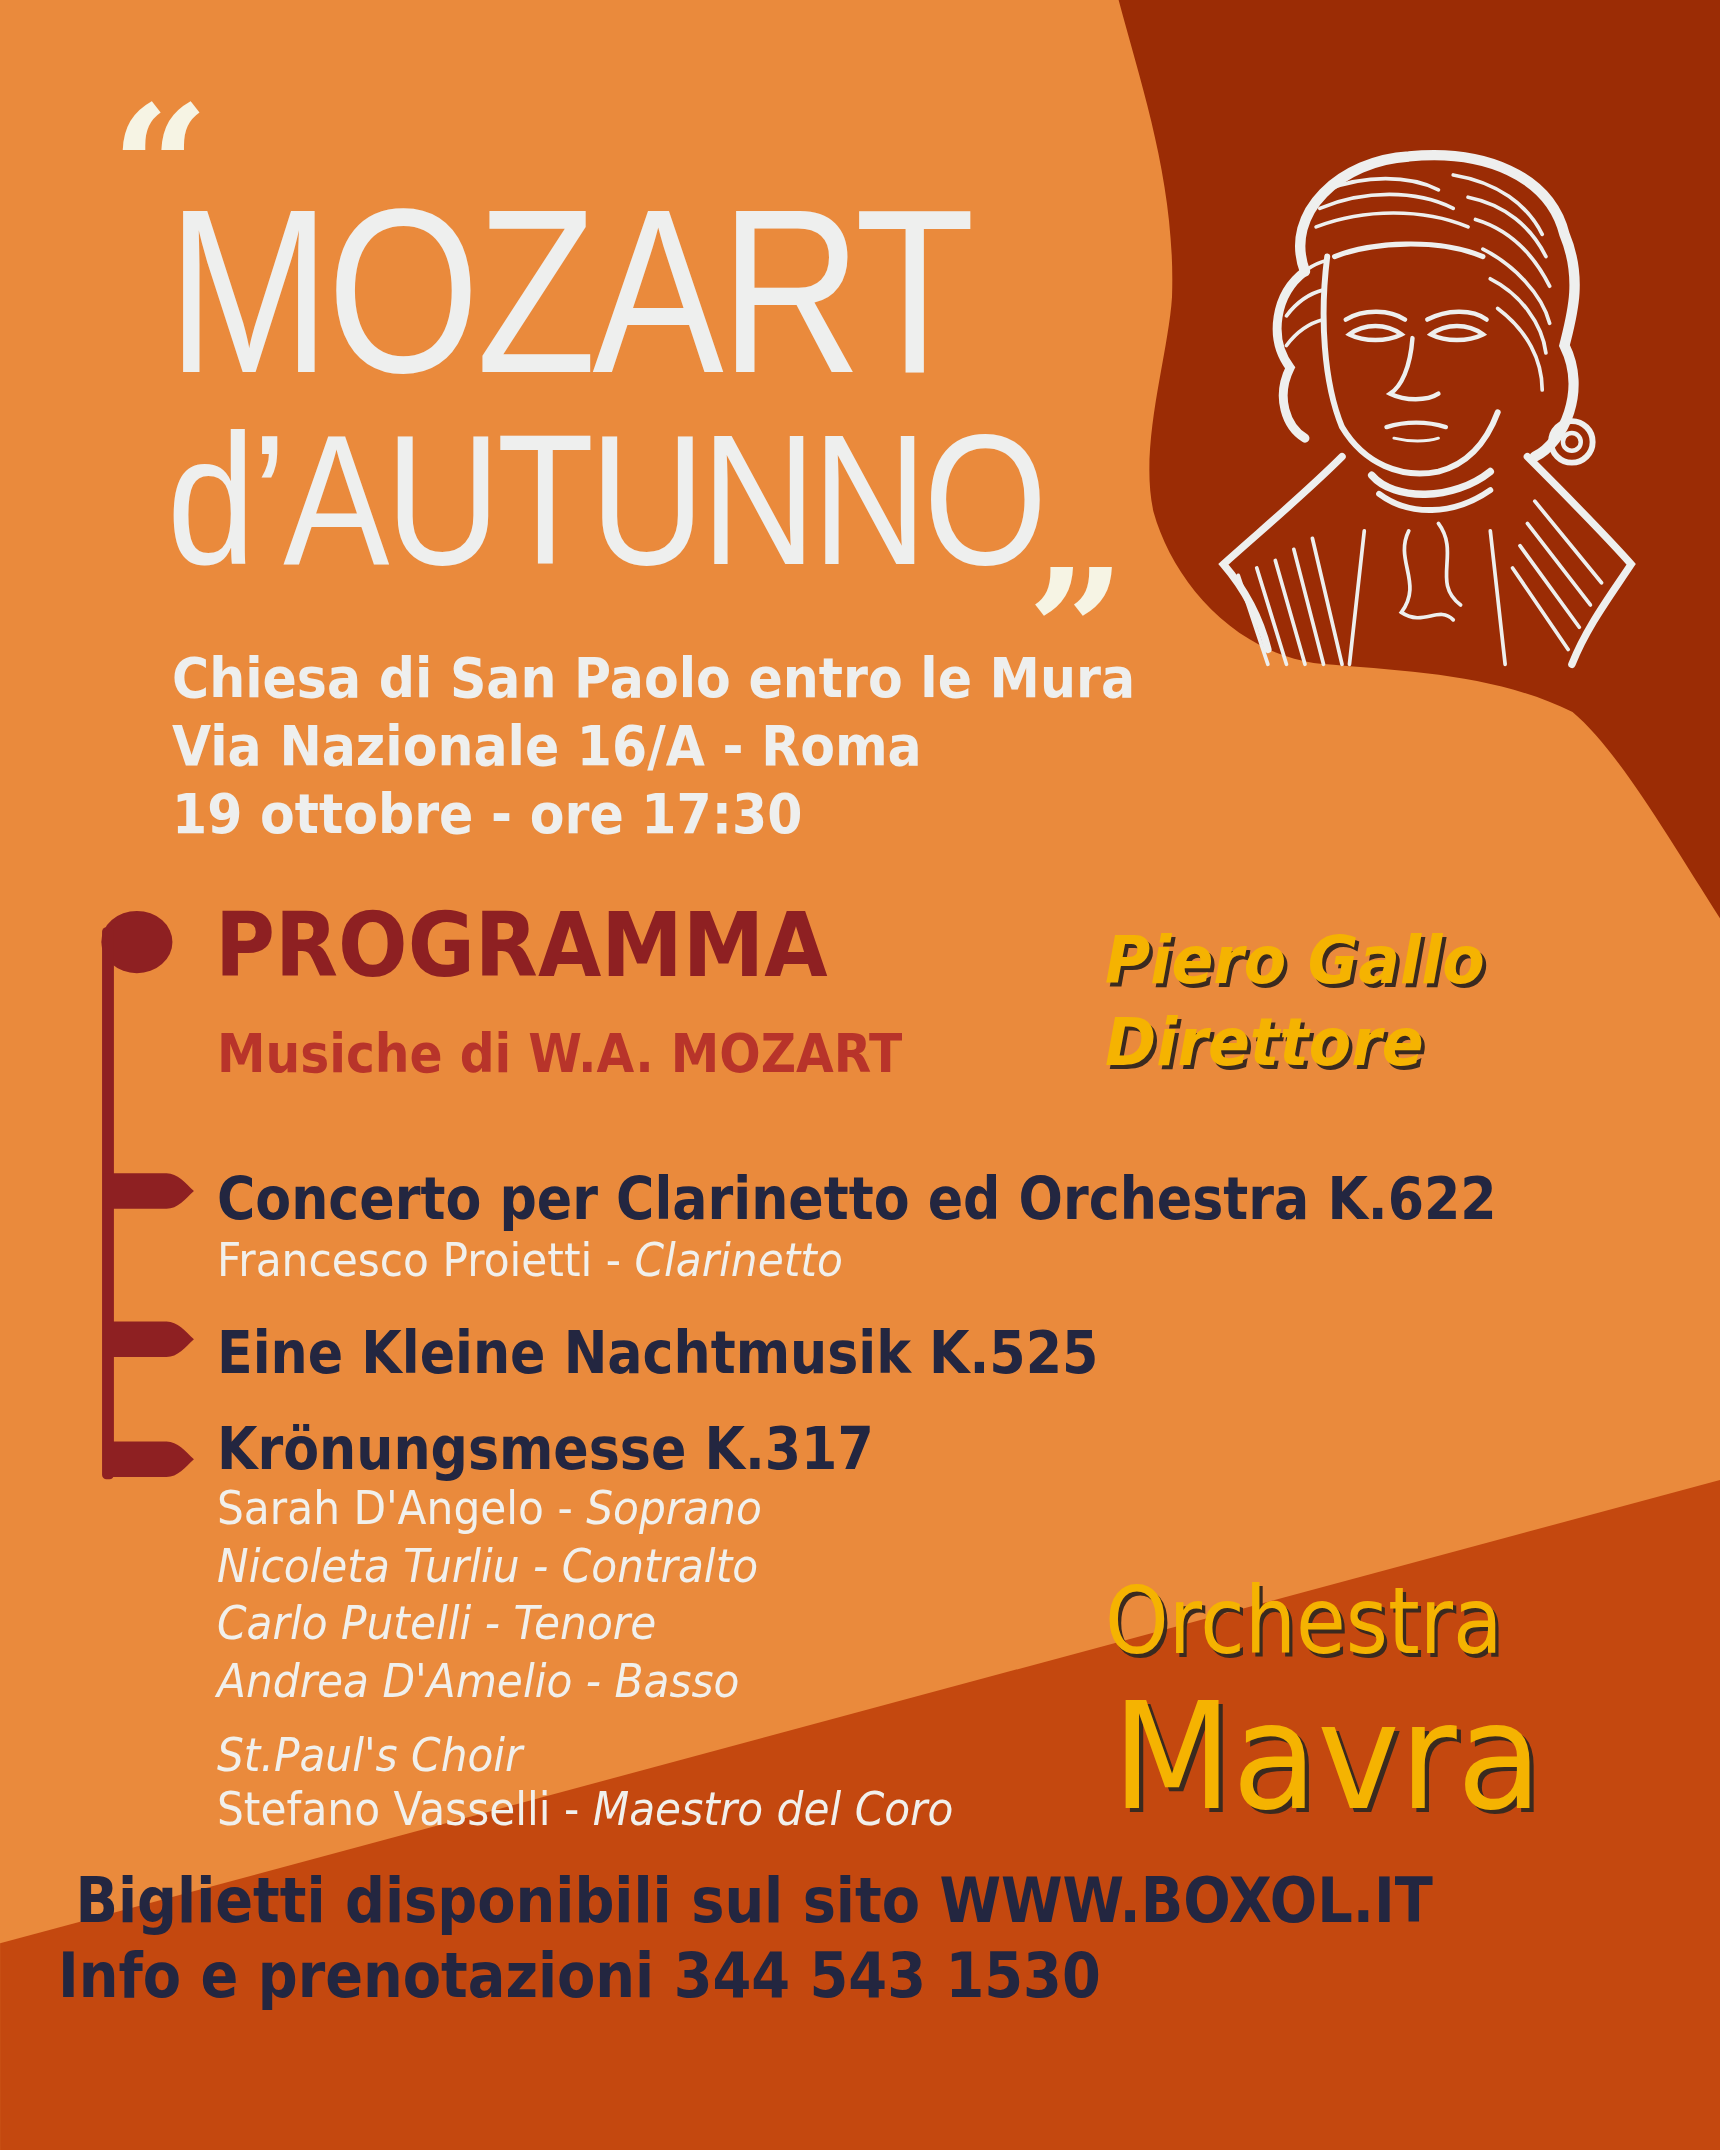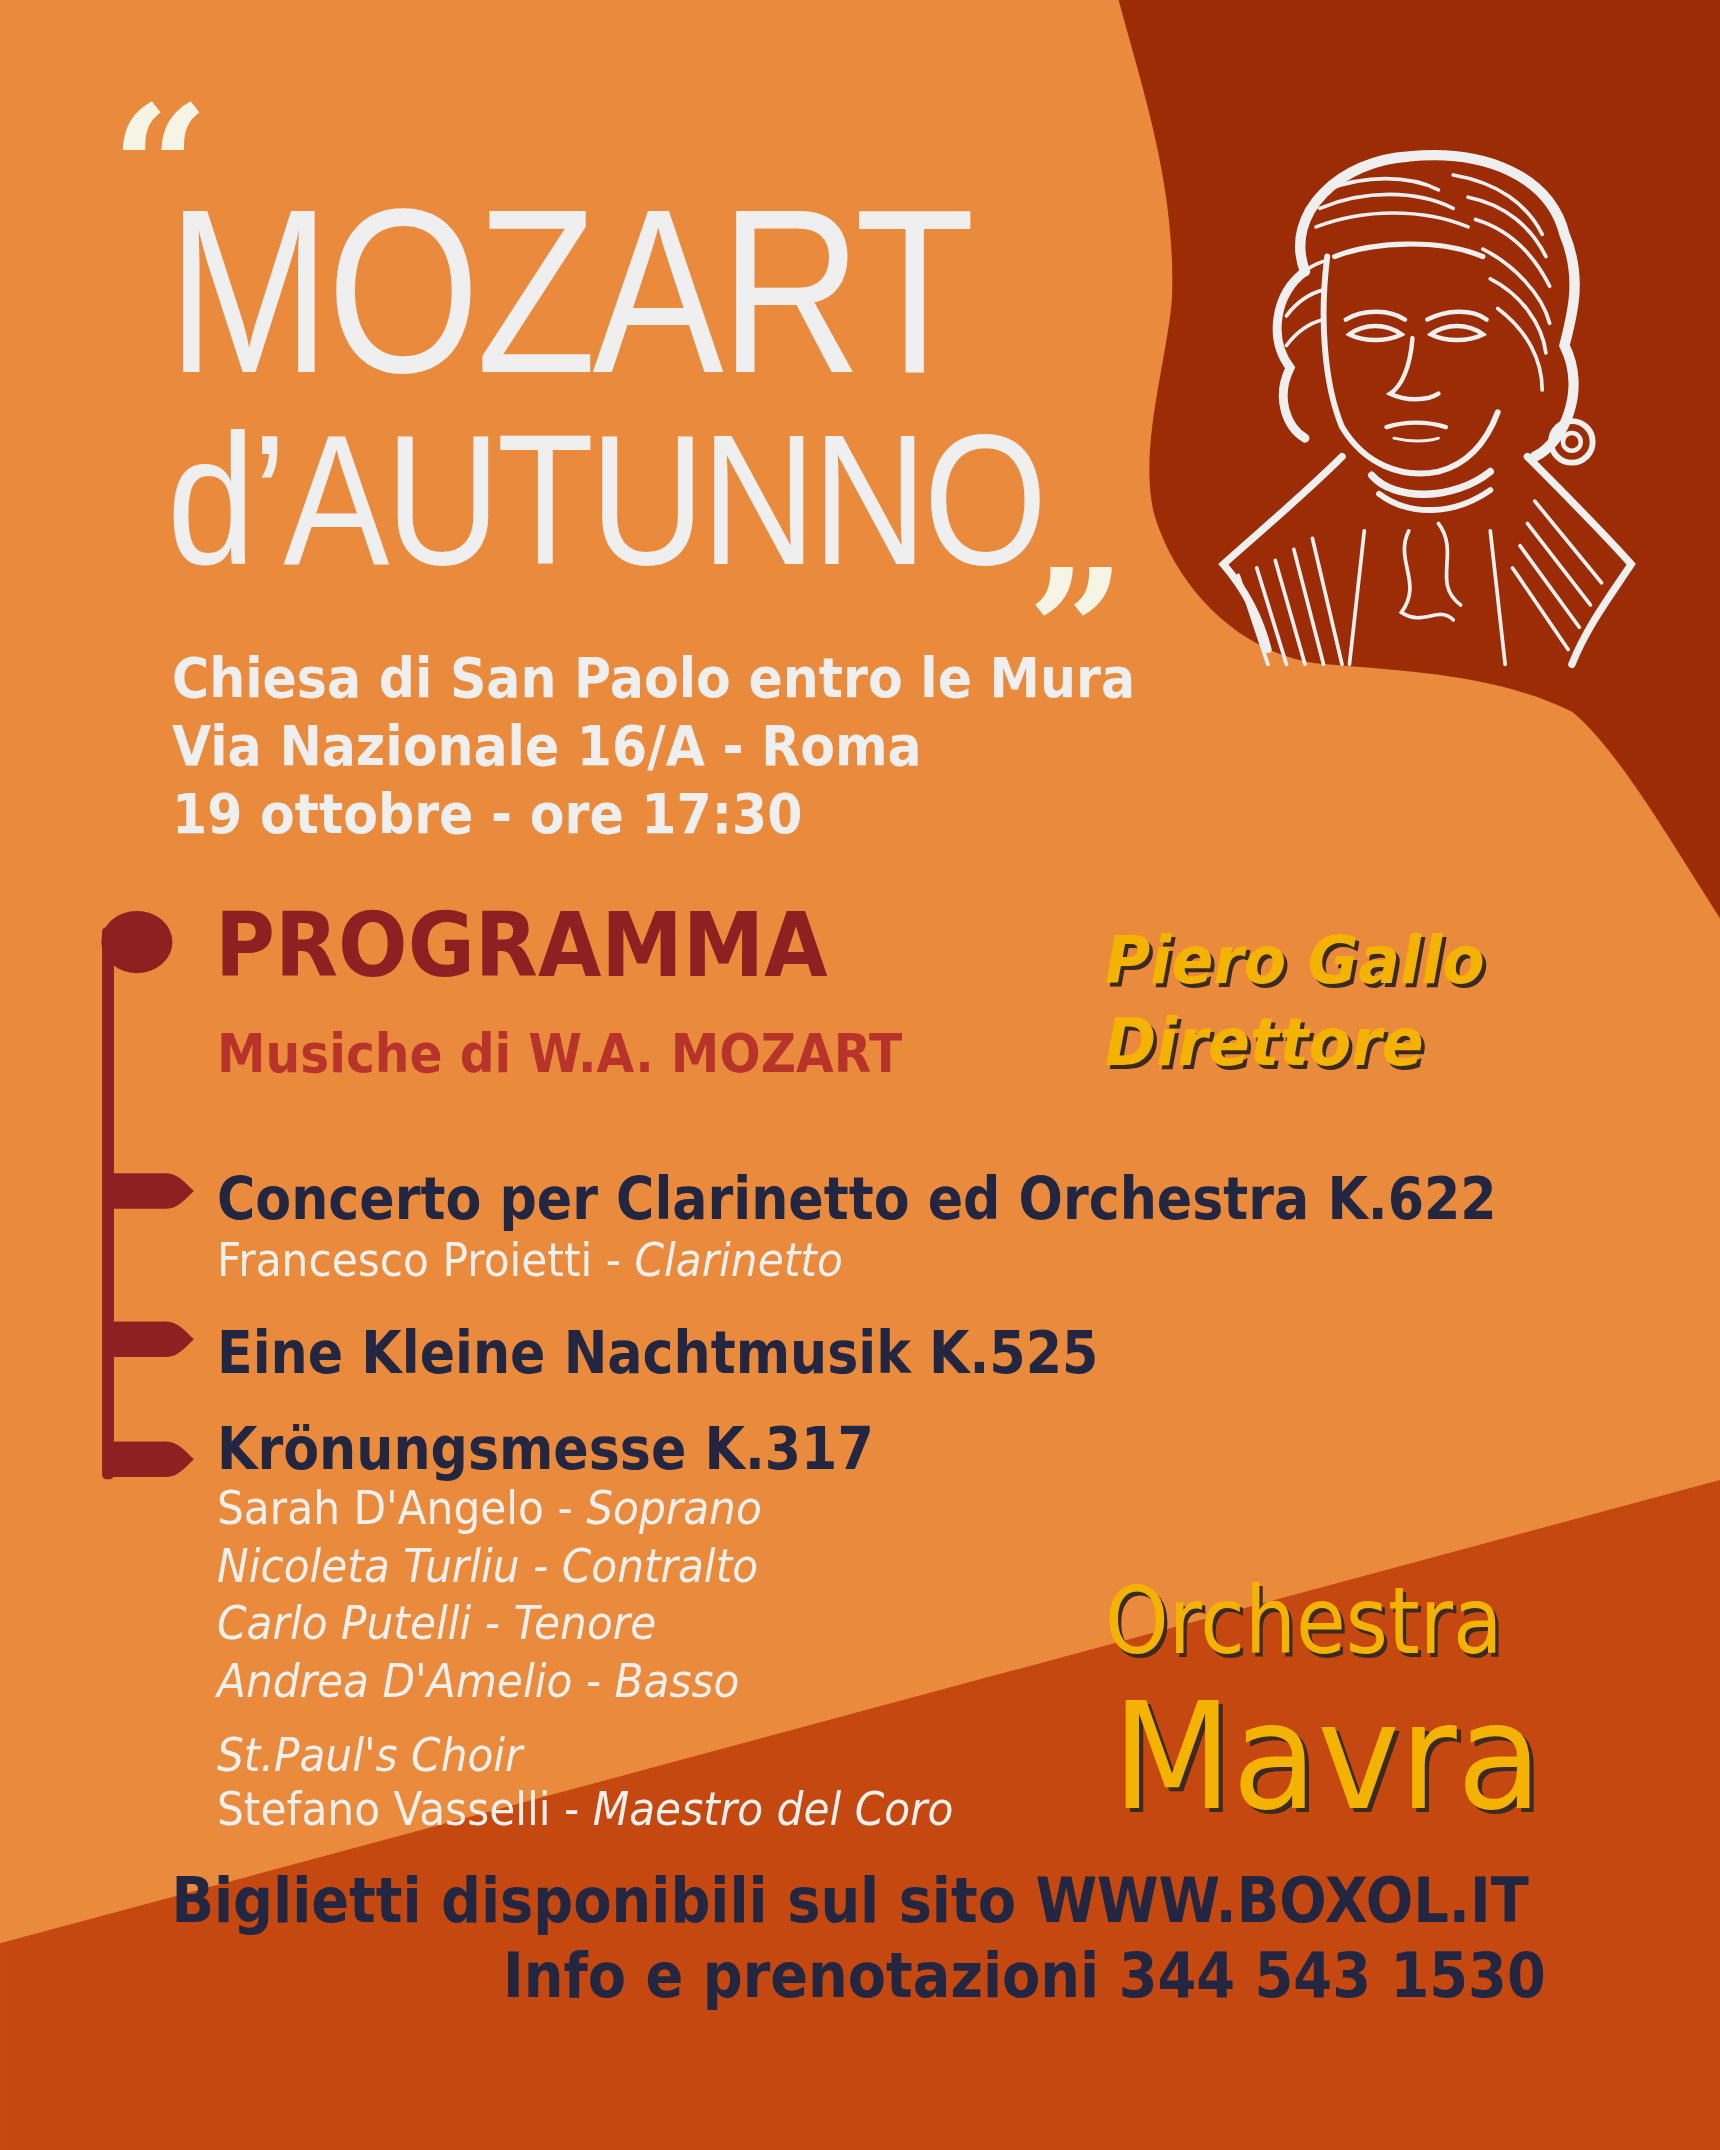--- a/index.html
+++ b/index.html
@@ -22,21 +22,21 @@
   .director { left:1105px; top:920px; color:#F5B301; font-weight:bold; font-style:italic; font-size:65px; line-height:82px; text-shadow:3.7px 3.7px 0 #3A2A1F; white-space:nowrap; transform:scaleX(0.95); transform-origin:left top; }
 
   .piece { color:#232640; font-weight:bold; font-size:58px; line-height:1; white-space:nowrap; transform:scaleX(0.9); transform-origin:left top; }
   .perf { color:#F1F0EC; font-size:46px; line-height:1; white-space:nowrap; transform:scaleX(0.92); transform-origin:left top; }
   .perf .it { font-style:italic; }
   .perf.allit { font-style:italic; }
 
   .orch-1 { left:1105px; top:1576px; color:#F5B301; font-family:"DejaVu Sans", sans-serif; font-size:92px; line-height:1; text-shadow:3.7px 3.7px 0 #3A2A1F; white-space:nowrap; transform:scaleX(0.88); transform-origin:left top; }
   .orch-2 { left:1112px; top:1683px; color:#F5B301; font-family:"DejaVu Sans", sans-serif; font-size:148px; line-height:1; text-shadow:4.4px 4.4px 0 #3A2A1F; white-space:nowrap; transform:scaleX(0.94); transform-origin:left top; }
 
-  .footer { left:0; width:1604px; text-align:right; color:#232640; font-weight:bold; font-size:62px; line-height:1; white-space:nowrap; }
+  .footer { left:0; width:1604px; text-align:left; color:#232640; font-weight:bold; font-size:62px; line-height:1; white-space:nowrap; }
   .footer span { display:inline-block; transform:scaleX(0.9); }
 </style>
 </head>
 <body>
 
 <div class="poster">
 
   <svg class="bg-svg" viewBox="0 0 2320 2900">
     <rect x="0" y="0" width="2320" height="2900" fill="#EA8A3C"></rect>
 

